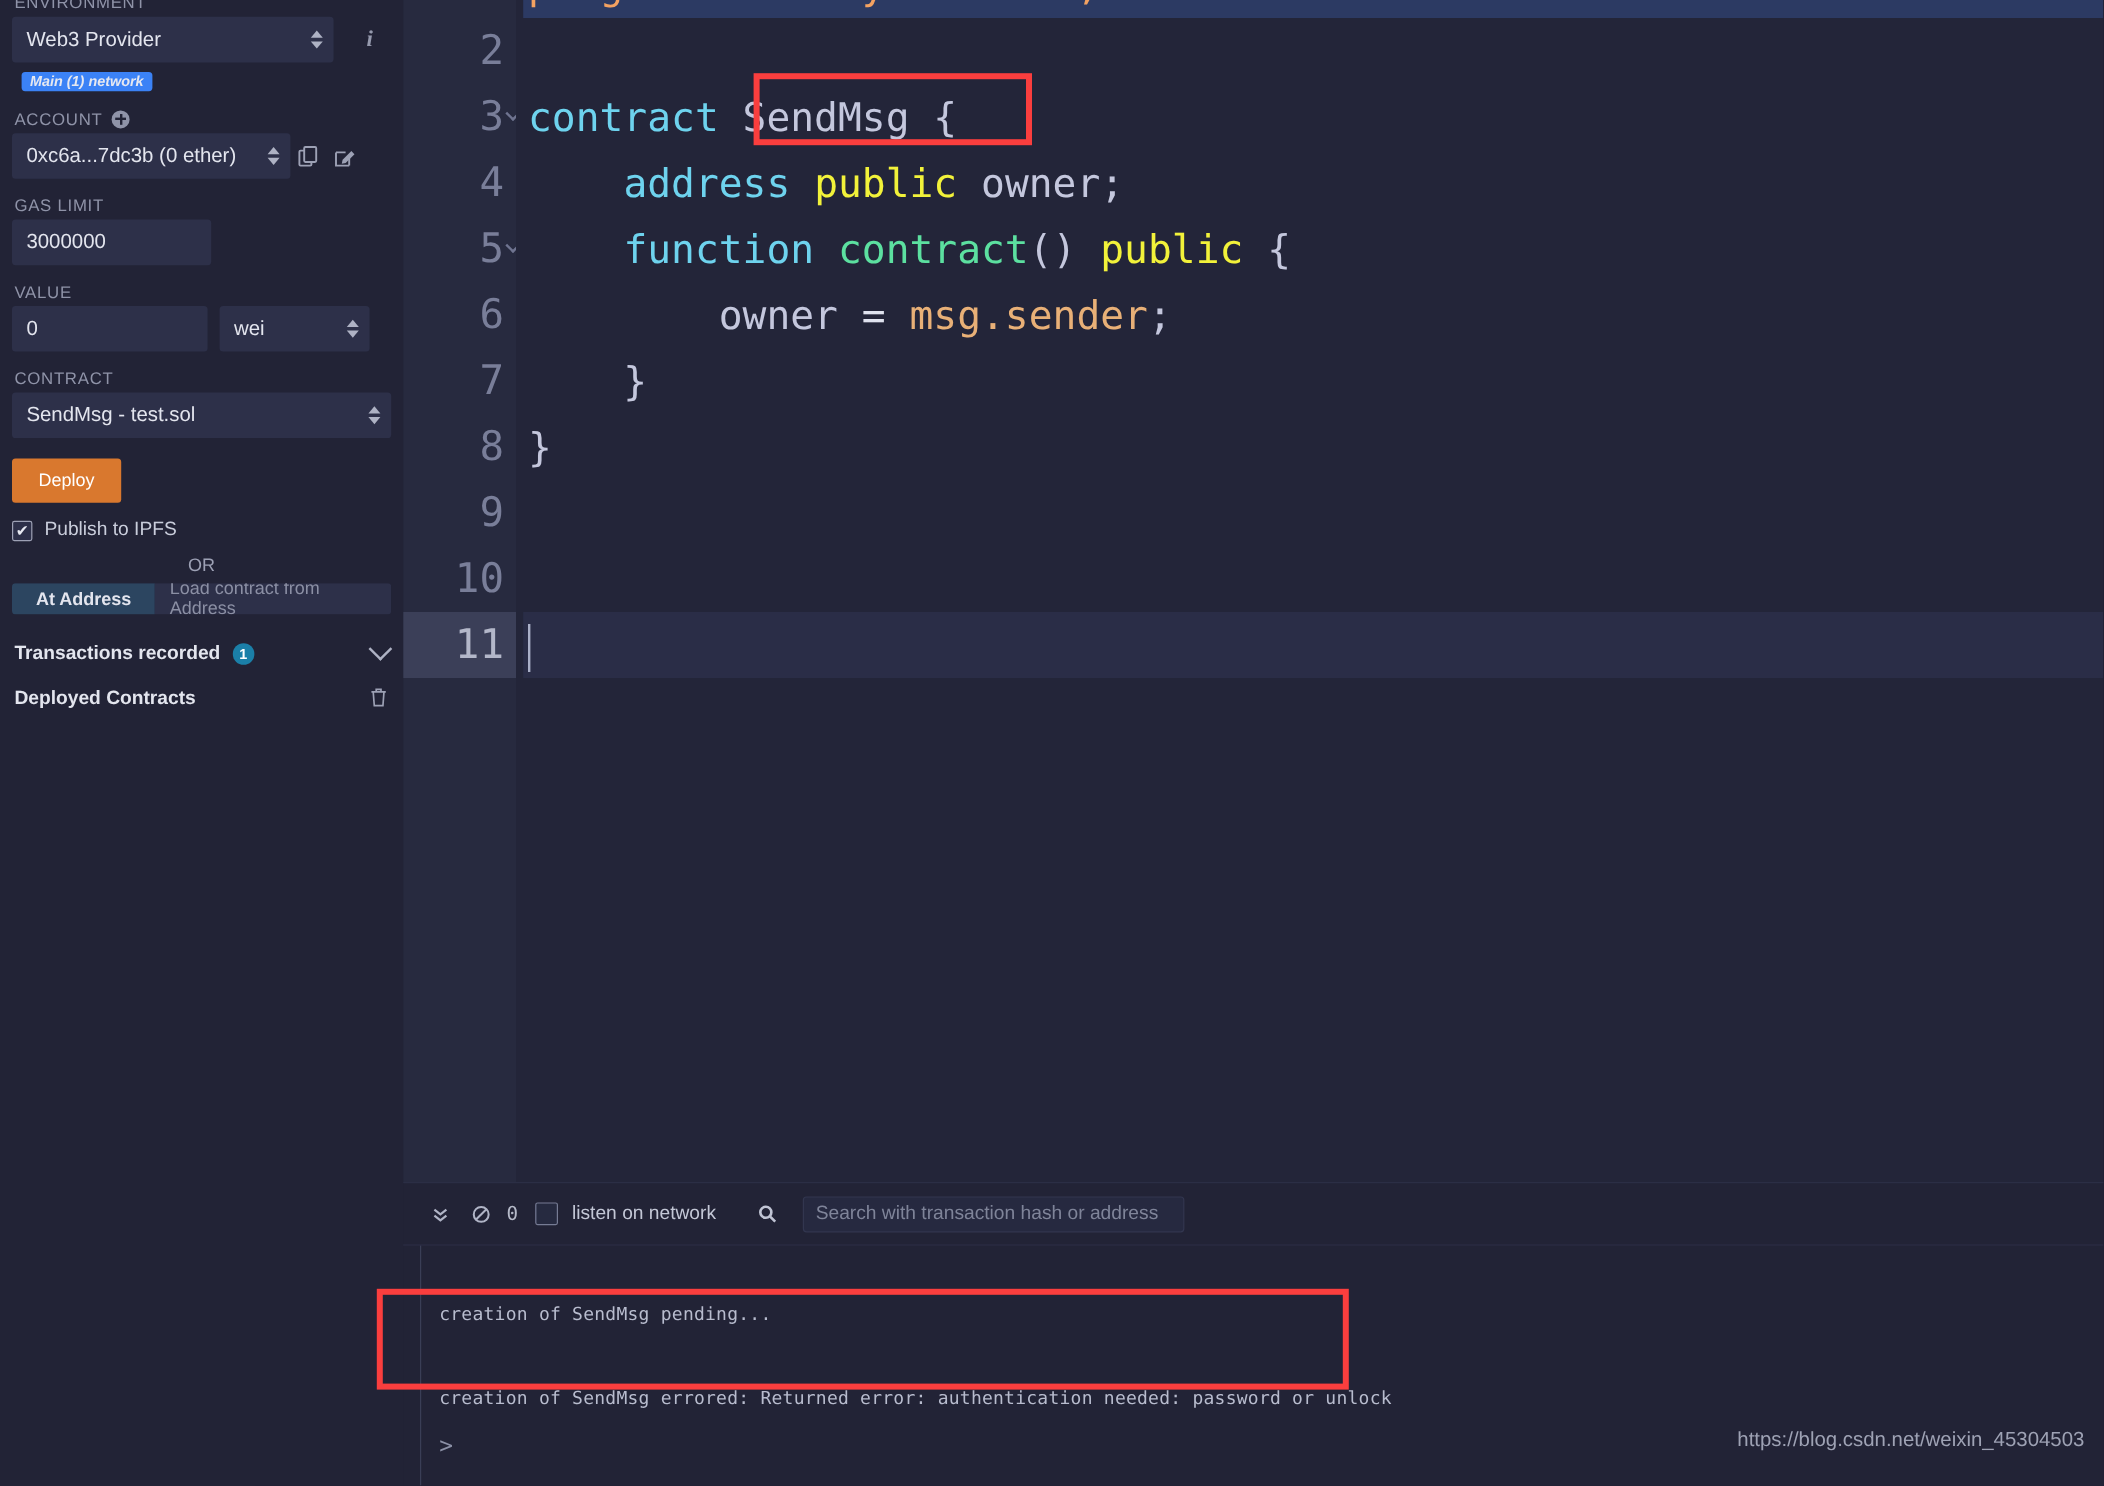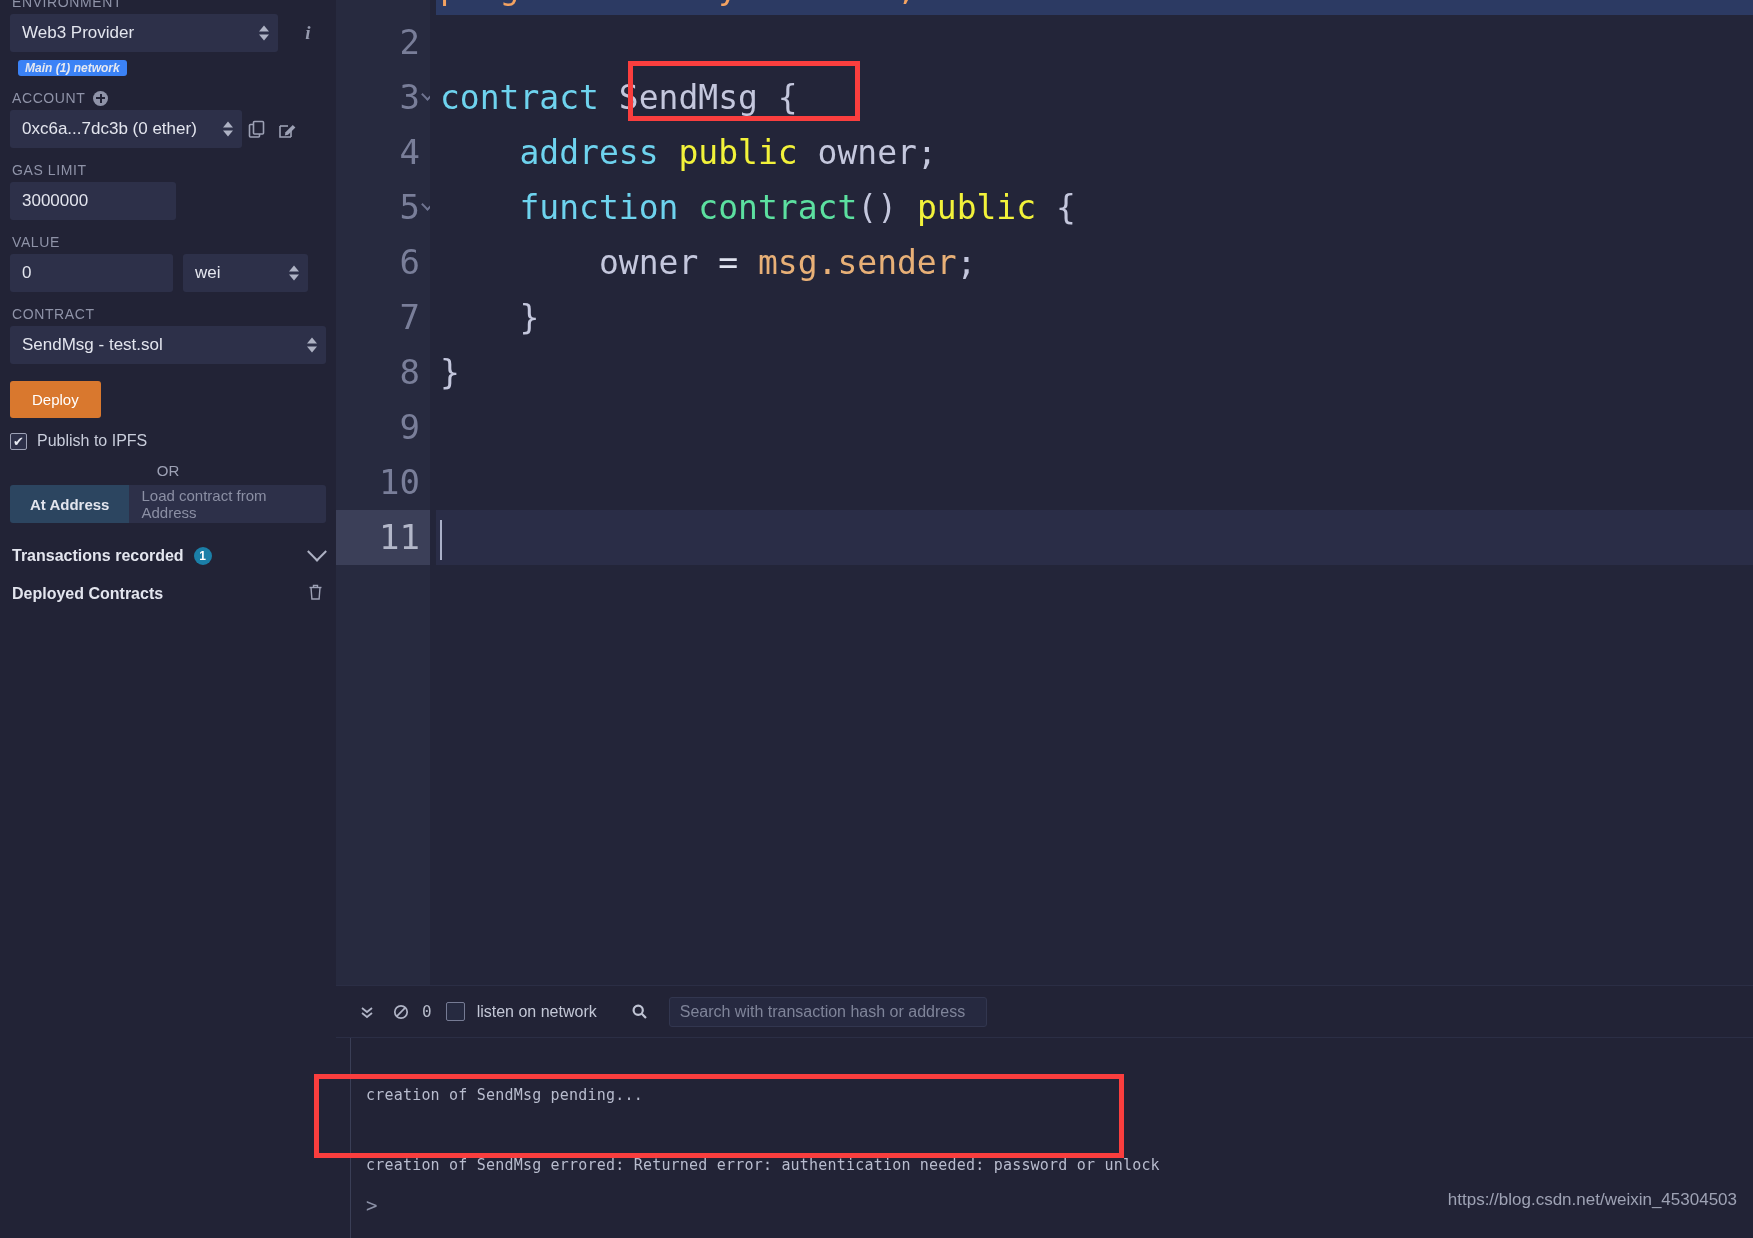--- a/index.html
+++ b/index.html
@@ -209,21 +209,21 @@
 
   .or-text {
     text-align: center;
     color: #9da1b5;
     font-size: 15px;
     margin: 12px 0 6px 0;
   }
 
   .at-address-row {
     display: flex;
-    height: 38px;
+    height: 26px;
     border-radius: 3px;
     overflow: hidden;
   }
   .at-address-btn {
     background: #2c4560;
     color: #e3e5ee;
     font-size: 15px;
     font-weight: bold;
     display: flex;
     align-items: center;

